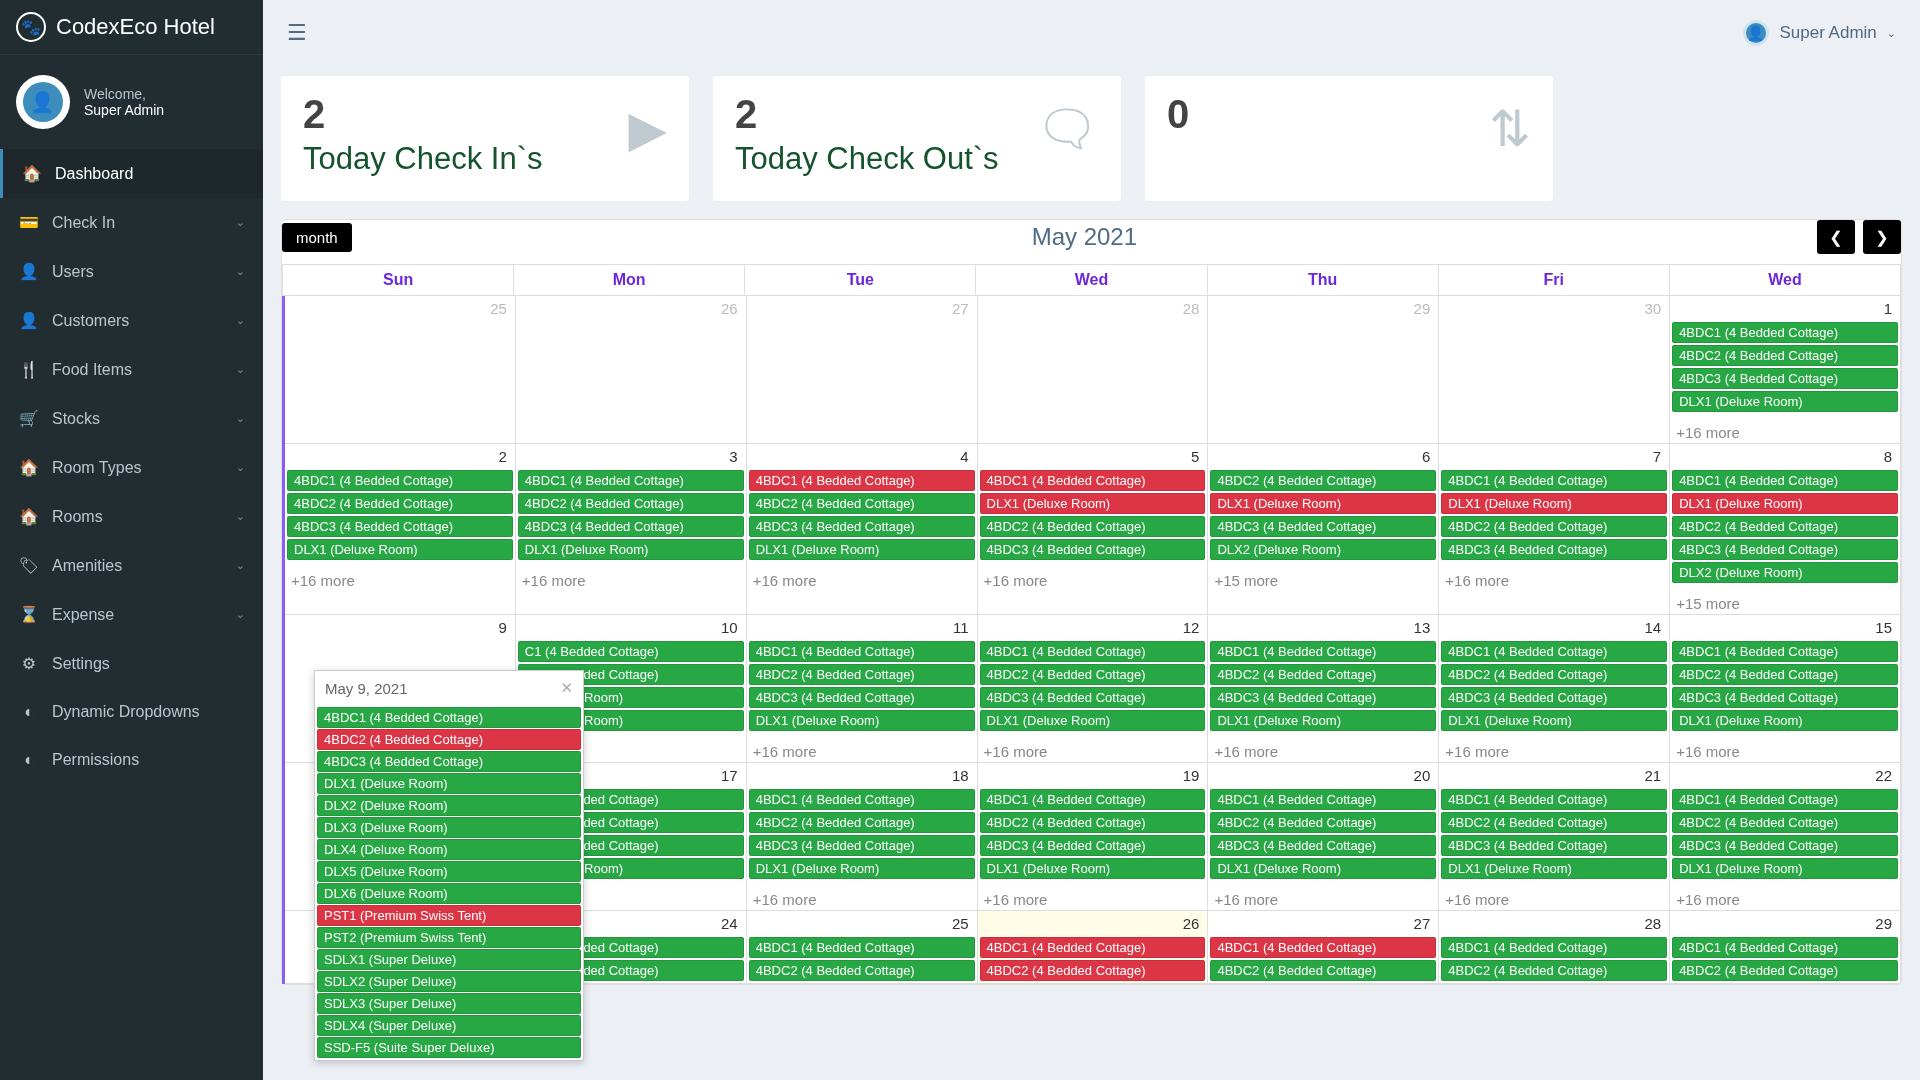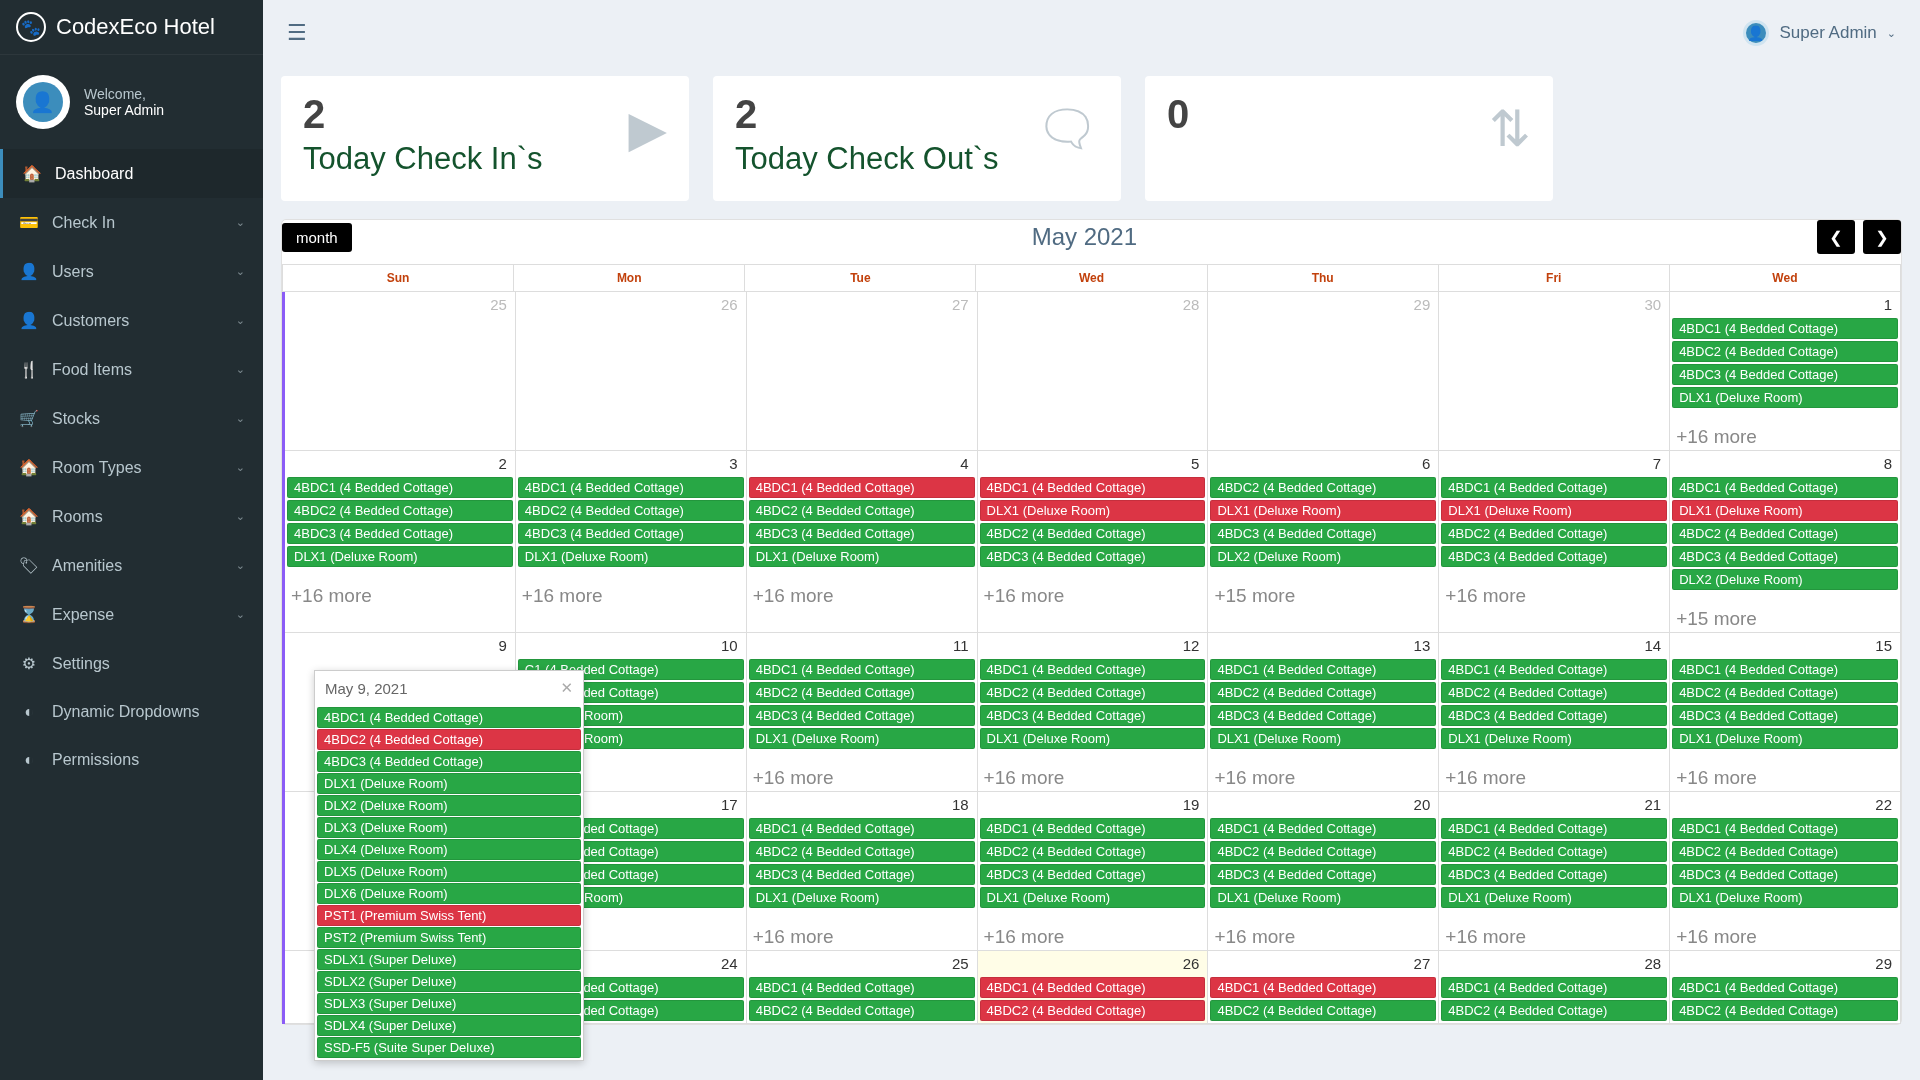--- a/index.html
+++ b/index.html
@@ -29,29 +29,29 @@
 .stat .num{font-size:40px;font-weight:bold;color:#444}
 .stat .lbl{font-size:31px;margin-top:4px;color:#14532d}
 .stat .icon{position:absolute;right:22px;top:24px;font-size:50px;color:#bfc9d0}
 .calendar-card{background:#fff;border-radius:5px;border:1px solid #e0e0e0;}
 .cal-head{display:flex;align-items:center;justify-content:space-between;margin-bottom:10px}
 .month-btn{background:#000;color:#fff;border:none;padding:6px 14px;font-size:15px;border-radius:3px;cursor:pointer}
 .cal-title{color:#506b82;font-size:24px}
 .nav-btns{display:flex;gap:8px}
 .nav-btn{background:#000;color:#fff;border:none;width:38px;height:34px;font-size:16px;border-radius:3px;cursor:pointer}
 .grid{display:grid;grid-template-columns:repeat(7,1fr);border-top:1px solid #ddd;border-left:1px solid #ddd}
-.dayhead{border-right:1px solid #ddd;border-bottom:1px solid #ddd;text-align:center;padding:6px 0;font-weight:bold;font-size:12px;color:#c2410c}
+.dayhead{border-right:1px solid #ddd;border-bottom:1px solid #ddd;text-align:center;padding:6px 0;font-weight:bold;font-size:16px;color:#6d28d9}
 .cell{border-right:1px solid #ddd;border-bottom:1px solid #ddd;min-height:130px;padding:2px;position:relative}
 .datenum{position:absolute;top:4px;right:8px;font-size:15px;color:#333}
 .cell.muted .datenum{color:#bbb}
 .cell.today{background:#fffde7}
 .events{margin-top:24px;display:flex;flex-direction:column;gap:2px}
 .ev{background:#28a745;color:#fff;font-size:13px;padding:2px 6px;border-radius:2px;white-space:nowrap;overflow:hidden;text-overflow:ellipsis;border:1px solid rgba(0,0,0,.1);cursor:pointer}
 .ev.red{background:#dc3545}
-.more{color:#888;font-size:19px;padding-left:4px;cursor:pointer;margin-top:16px}
+.more{color:#888;font-size:15px;padding-left:4px;cursor:pointer;margin-top:10px}
 .popover{position:absolute;top:670px;left:314px;width:270px;background:#fff;border:1px solid #ccc;box-shadow:0 2px 8px rgba(0,0,0,.2);z-index:100}
 .popover-head{display:flex;align-items:center;justify-content:space-between;padding:8px 10px;color:#666;font-size:15px}
 .popover-head .x{cursor:pointer;color:#aaa}
 .popover-body{padding:2px;display:flex;flex-direction:column;gap:1px;max-height:480px;overflow:visible}
 .row2{display:grid;grid-template-columns:repeat(7,1fr);border-left:3px solid #8b5cf6}
 </style>
 </head>
 <body>
 
 <div class="app">

